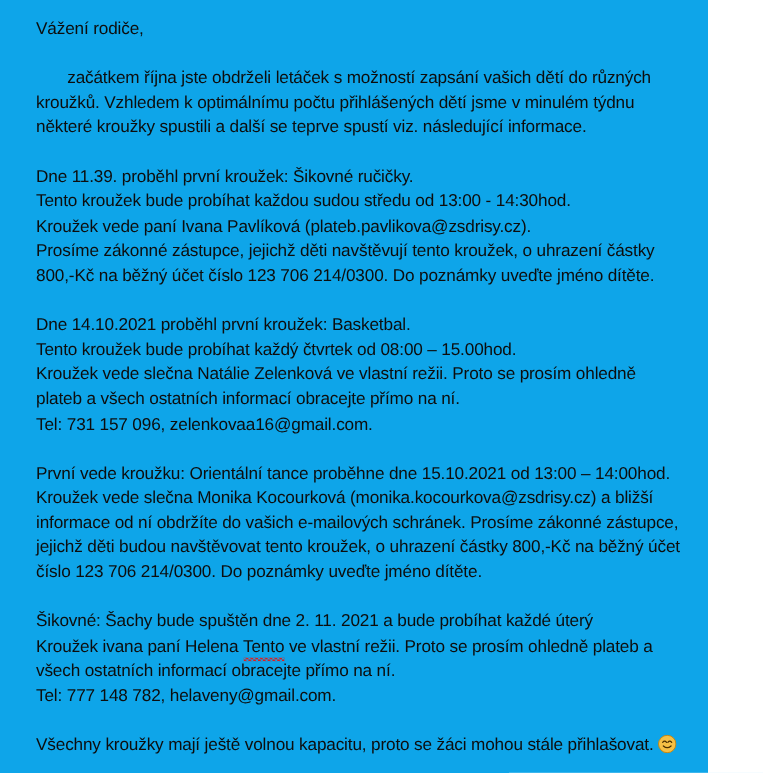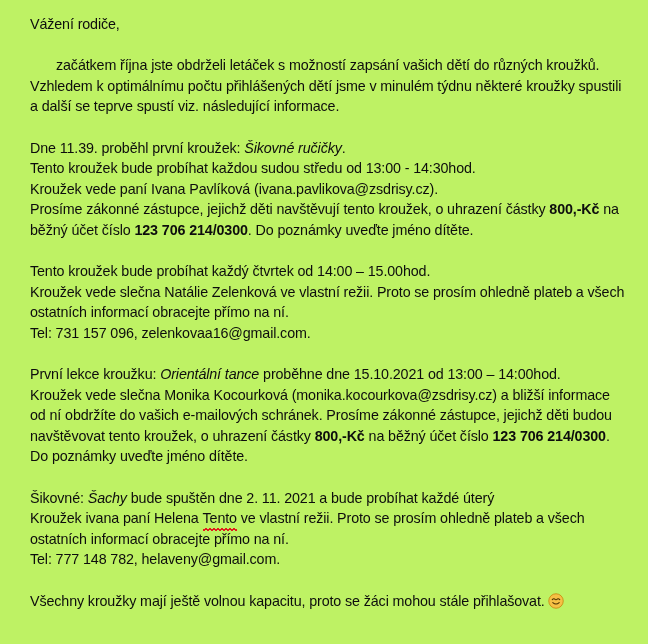--- a/index.html
+++ b/index.html
@@ -10,23 +10,23 @@
   body {
     width: 648px;
     height: 644px;
     overflow: hidden;
     font-family: "Liberation Sans", "DejaVu Sans", sans-serif;
     color: #000000;
     -webkit-font-smoothing: antialiased;
   }
   .page {
     position: relative;
-    width: 648px;
+    width: 590px;
     height: 644px;
-    background: #bef264;
+    background: #0ea5e9;
     box-sizing: border-box;
     padding: 14px 20px 0 30px;
   }
   .doc-body {
     font-size: 14.3px;
     line-height: 20.6px;
     letter-spacing: -0.12px;
     color: #0d0d0d;
   }
   p.para {
@@ -34,24 +34,23 @@
     padding: 0;
   }
   .spacer {
     height: 20.6px;
   }
   .indent {
     display: inline-block;
     width: 26px;
   }
   .it {
-    font-style: italic;
   }
   .bd {
-    font-weight: bold;
+    font-weight: normal;
     margin-top: 24px;
   }
   
   .spell {
     position: relative;
     display: inline-block;
   }
   .spell::after {
     content: "";
     position: absolute;
@@ -82,32 +81,33 @@
     <p class="para">Vážení rodiče,</p>
 
     <div class="spacer"></div>
 
     <p class="para"><span class="indent"></span><span>začátkem října jste obdrželi letáček s možností zapsání vašich dětí do různých kroužků. Vzhledem k optimálnímu počtu přihlášených dětí jsme v minulém týdnu některé kroužky spustili a další se teprve spustí viz. následující informace.</span></p>
 
     <div class="spacer"></div>
 
     <p class="para"><span>Dne 11.39. proběhl první kroužek: </span><span class="it">Šikovné ručičky</span><span>.</span></p>
     <p class="para">Tento kroužek bude probíhat každou sudou středu od 13:00 - 14:30hod.</p>
-    <p class="para">Kroužek vede paní Ivana Pavlíková (ivana.pavlikova@zsdrisy.cz).</p>
+    <p class="para">Kroužek vede paní Ivana Pavlíková (plateb.pavlikova@zsdrisy.cz).</p>
     <p class="para"><span>Prosíme zákonné zástupce, jejichž děti navštěvují tento kroužek, o uhrazení částky </span><span class="bd">800,-Kč</span><span> na běžný účet číslo </span><span class="bd">123 706 214/0300</span><span>. Do poznámky uveďte jméno dítěte.</span></p>
 
     <div class="spacer"></div>
 
-    <p class="para">Tento kroužek bude probíhat každý čtvrtek od 14:00 – 15.00hod.</p>
+    <p class="para"><span>Dne 14.10.2021 proběhl první kroužek: </span><span class="it">Basketbal</span><span>.</span></p>
+    <p class="para">Tento kroužek bude probíhat každý čtvrtek od 08:00 – 15.00hod.</p>
     <p class="para">Kroužek vede slečna Natálie Zelenková ve vlastní režii.  Proto se prosím ohledně plateb a všech ostatních informací obracejte přímo na ní.</p>
     <p class="para">Tel: 731 157 096, zelenkovaa16@gmail.com.</p>
 
     <div class="spacer"></div>
 
-    <p class="para"><span>První lekce kroužku: </span><span class="it">Orientální tance</span><span> proběhne dne 15.10.2021 od 13:00 – 14:00hod.</span></p>
+    <p class="para"><span>První vede kroužku: </span><span class="it">Orientální tance</span><span> proběhne dne 15.10.2021 od 13:00 – 14:00hod.</span></p>
     <p class="para"><span>Kroužek vede slečna Monika Kocourková (monika.kocourkova@zsdrisy.cz) a bližší informace od ní obdržíte do vašich e-mailových schránek. Prosíme zákonné zástupce, jejichž děti budou navštěvovat tento kroužek, o uhrazení částky </span><span class="bd">800,-Kč</span><span> na běžný účet číslo </span><span class="bd">123 706 214/0300</span><span>. Do poznámky uveďte jméno dítěte.</span></p>
 
     <div class="spacer"></div>
 
     <p class="para"><span>Šikovné: </span><span class="it">Šachy</span><span> bude spuštěn dne 2. 11. 2021 a bude probíhat každé úterý</span></p>
     <p class="para"><span>Kroužek ivana paní Helena </span><span class="spell">Tento</span><span> ve vlastní režii. Proto se prosím ohledně plateb a všech ostatních informací obracejte přímo na ní.</span></p>
     <p class="para">Tel: 777 148 782, helaveny@gmail.com.</p>
 
     <div class="spacer"></div>
 

